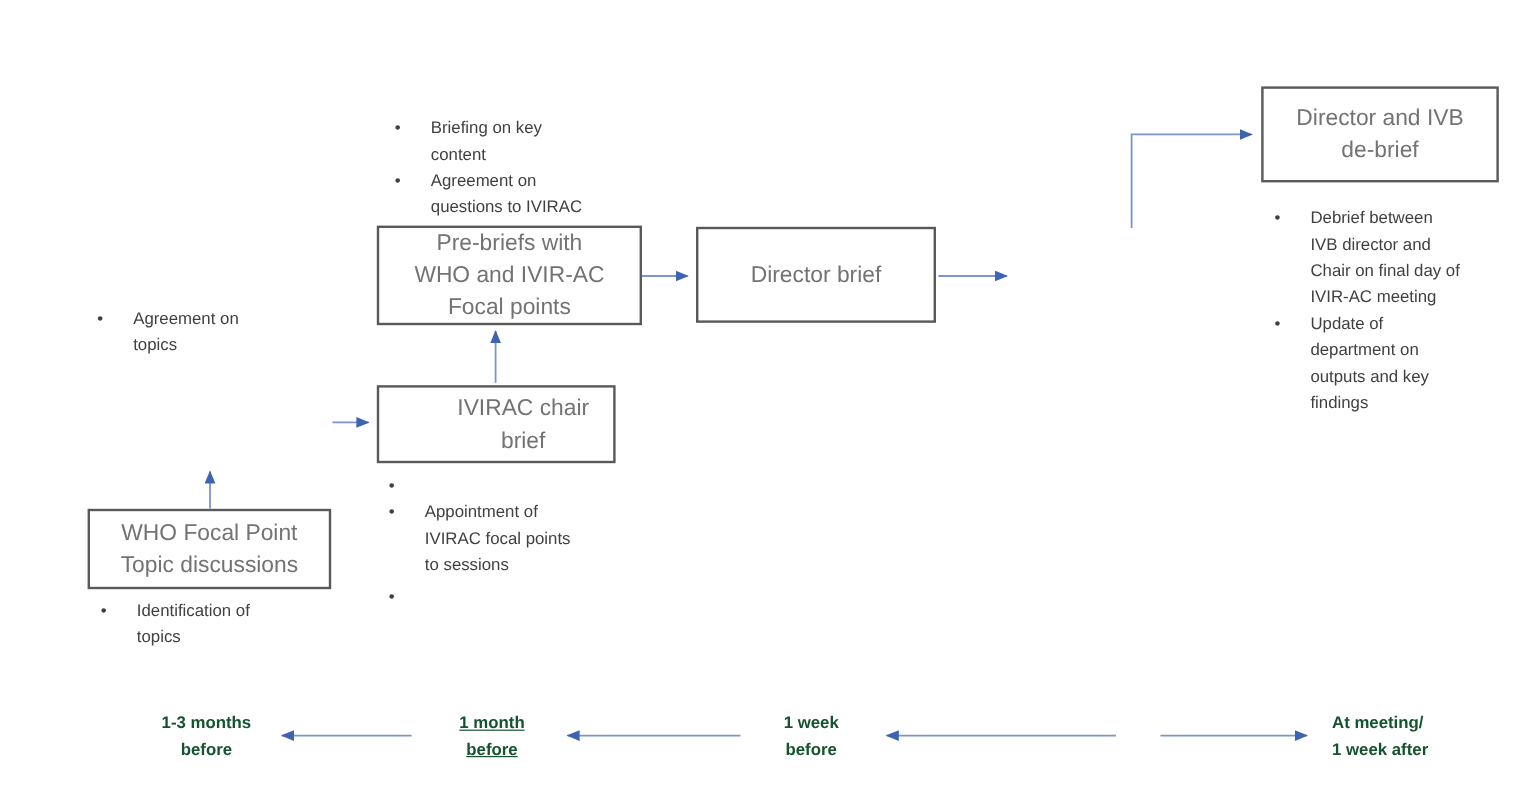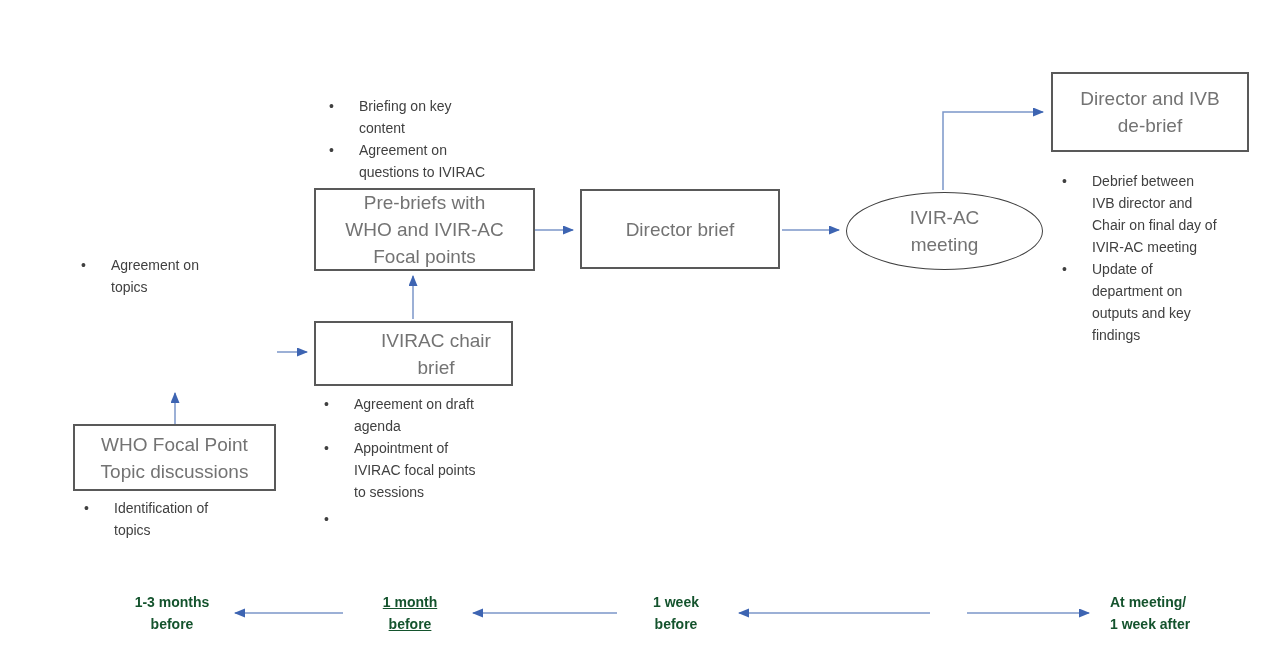--- a/index.html
+++ b/index.html
@@ -64,24 +64,20 @@
   <div class="node" style="left:314px;top:188px;width:221px;height:83px;">
     <div class="label">Pre-briefs with
 WHO and IVIR-AC
 Focal points</div>
   </div>
 
   <div class="node" style="left:580px;top:189px;width:200px;height:80px;align-items:center;">
     <div class="label">Director brief</div>
   </div>
 
-  <div class="node ellipse" style="left:846px;top:192px;width:197px;height:78px;">
-    <div class="label">IVIR-AC
-meeting</div>
-  </div>
 
   <div class="node" style="left:1051px;top:72px;width:198px;height:80px;">
     <div class="label">Director and IVB
 de-brief</div>
   </div>
 
   <div class="note" style="left:81px;top:254px;width:150px;">
     <div class="item">
       <span class="b">•</span>
       <span class="t">Agreement on
@@ -106,22 +102,20 @@
     <div class="item">
       <span class="b">•</span>
       <span class="t">Agreement on
 questions to IVIRAC</span>
     </div>
   </div>
 
   <div class="note" style="left:324px;top:393px;width:190px;">
     <div class="item">
       <span class="b">•</span>
-      <span class="t">Agreement on draft
-agenda</span>
     </div>
     <div class="item">
       <span class="b">•</span>
       <span class="t">Appointment of
 IVIRAC focal points
 to sessions</span>
     </div>
     <div class="item gap">
       <span class="b">•</span>
     </div>

